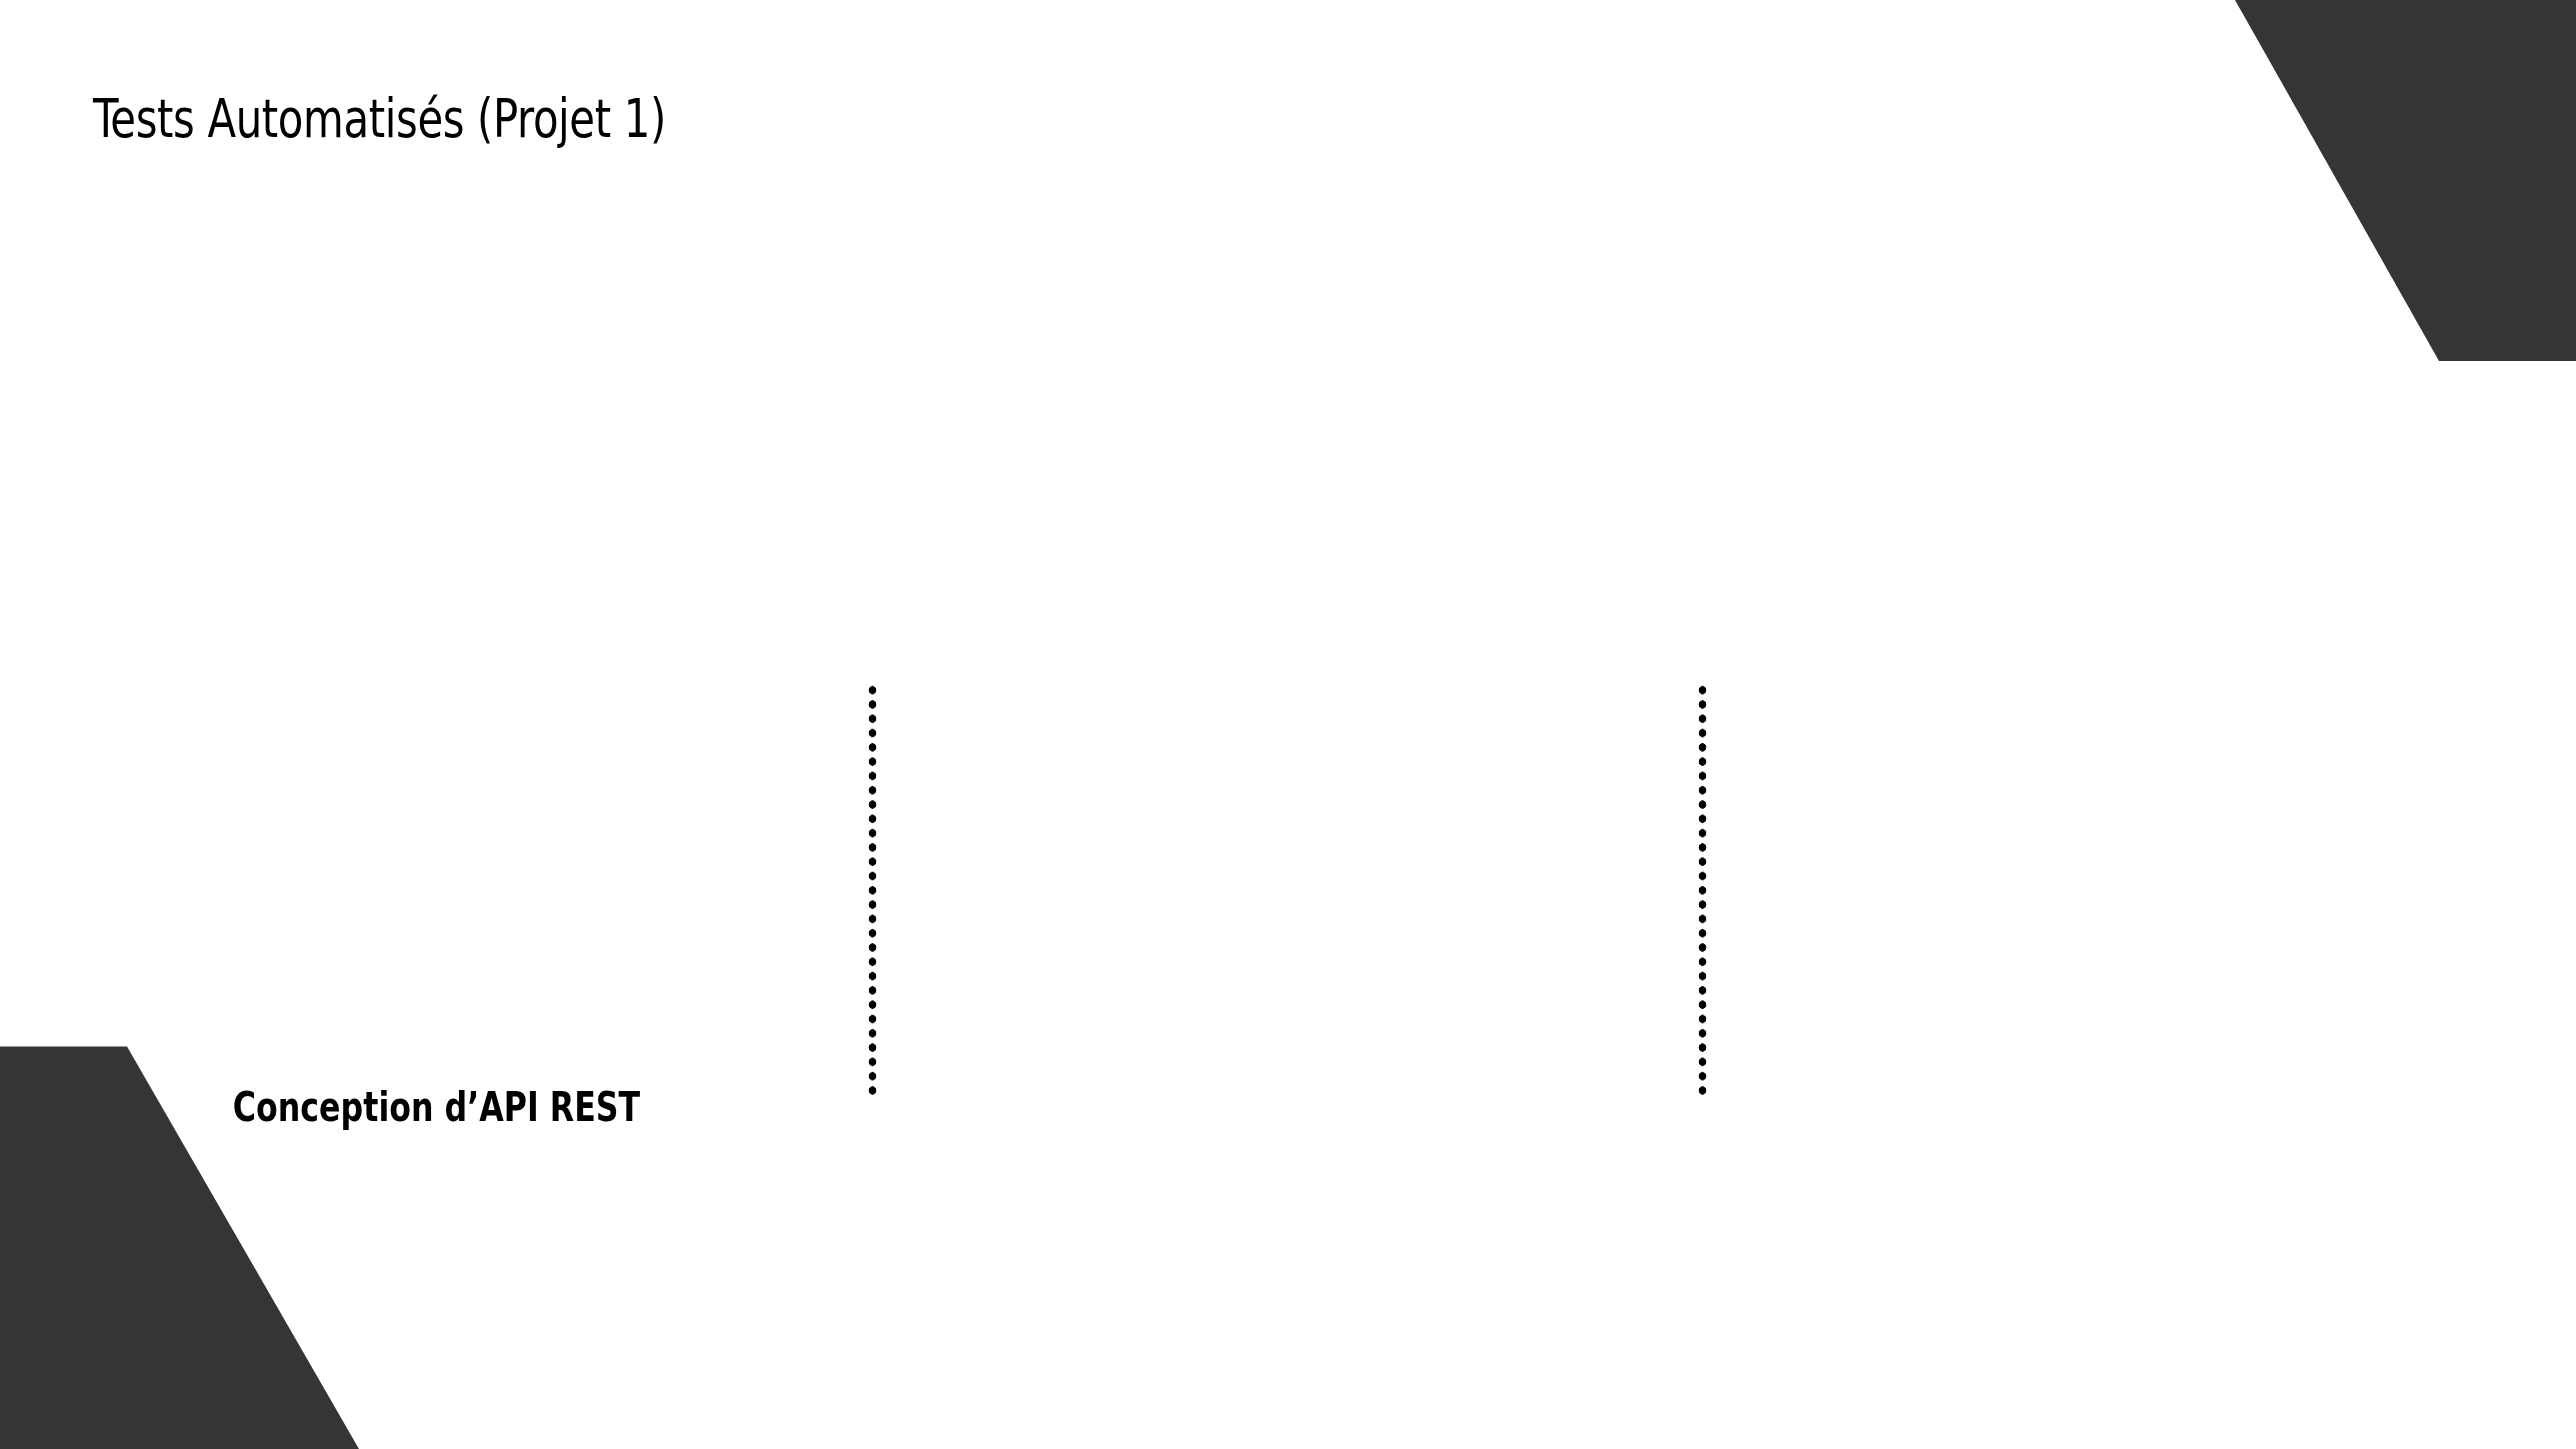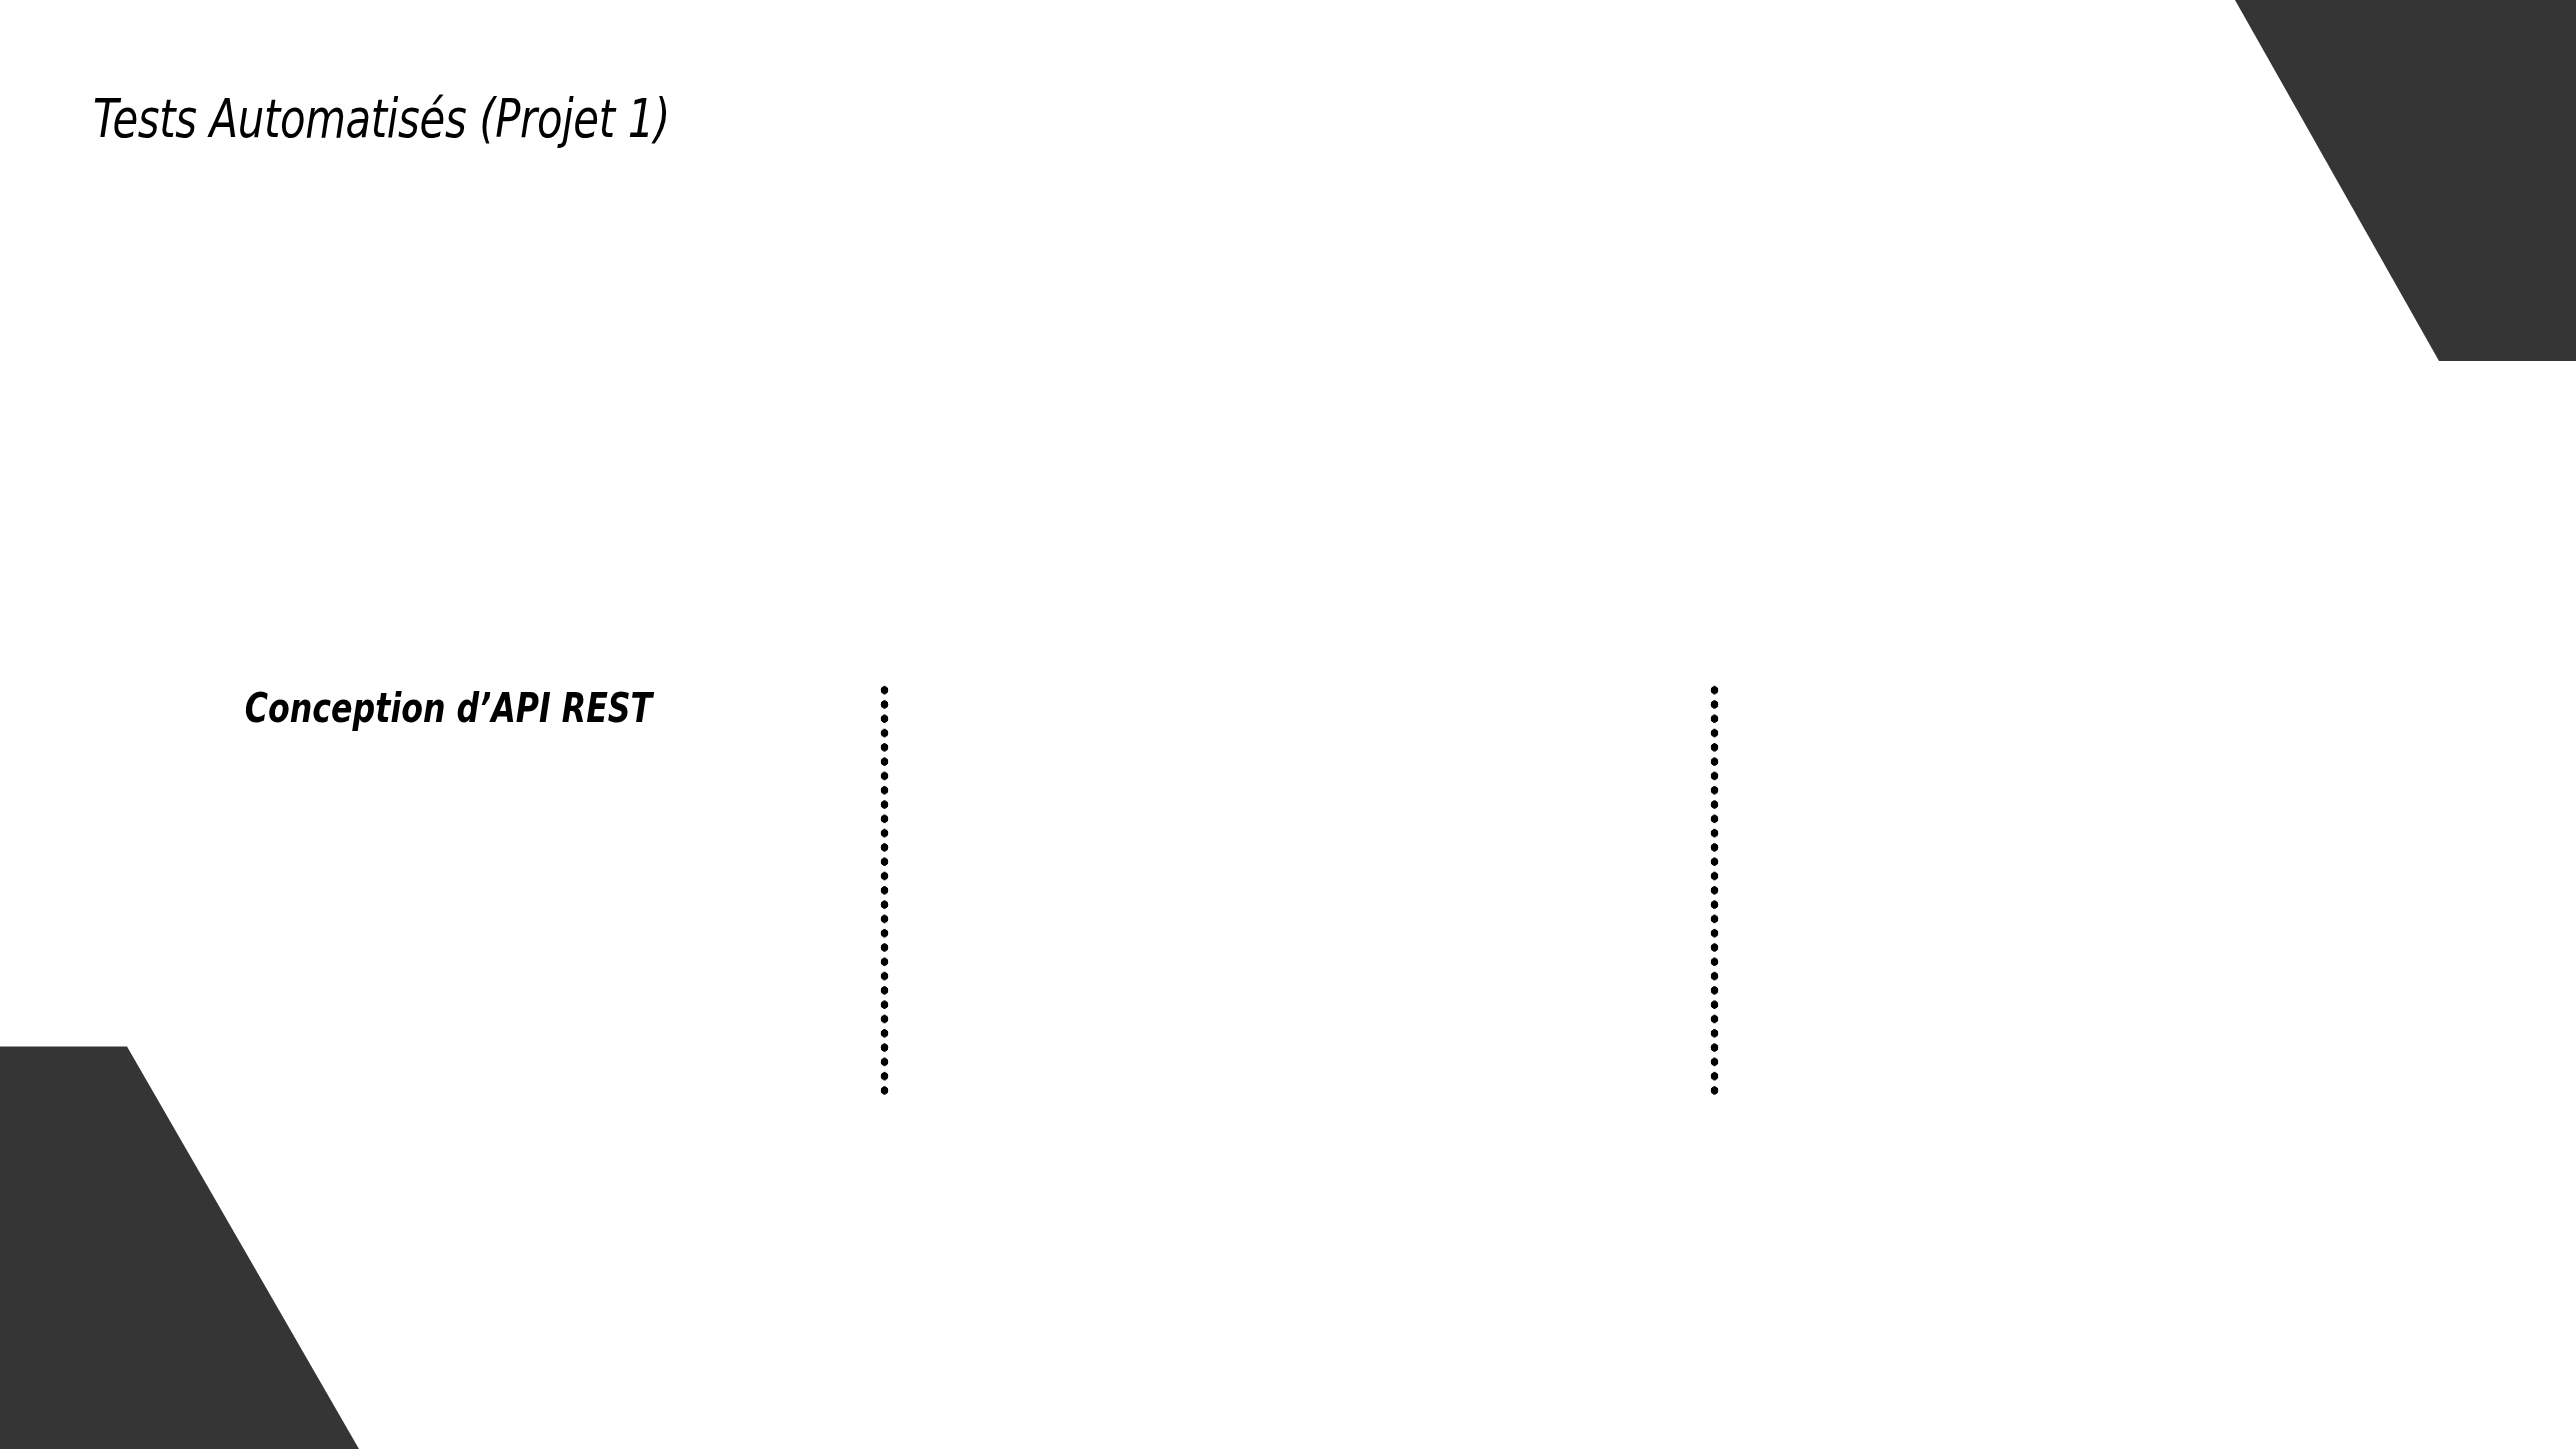--- a/index.html
+++ b/index.html
@@ -7,21 +7,20 @@
     padding: 0;
     background: #ffffff;
   }
   #slide {
     position: relative;
     width: 2576px;
     height: 1449px;
     background: var(--bg, #ffffff);
     overflow: hidden;
     font-family: "Liberation Sans", "DejaVu Sans", sans-serif;
-    font-style: italic;
   }
 
   
   .corner-shape {
     position: absolute;
     background: #353535;
   }
   #shape-top-right {
     top: 0;
     left: 2207px;
@@ -49,27 +48,27 @@
     color: #000000;
     white-space: nowrap;
     font-family: "DejaVu Sans Condensed", "Liberation Sans Narrow", "Liberation Sans", sans-serif;
     transform: scaleX(0.86);
     transform-origin: left top;
   }
 
   
   #columns {
     position: absolute;
-    left: 12px;
+    left: 0;
     top: 653px;
     width: 2168px;
     height: 481px;
     display: flex;
     flex-direction: row;
-    align-items: flex-start;
+    align-items: flex-end;
   }
   .column {
     position: relative;
     display: flex;
     align-items: center;
     justify-content: center;
     box-sizing: border-box;
   }
   #column-0 { width: 872px; }
   #column-1 { width: 830px; }

